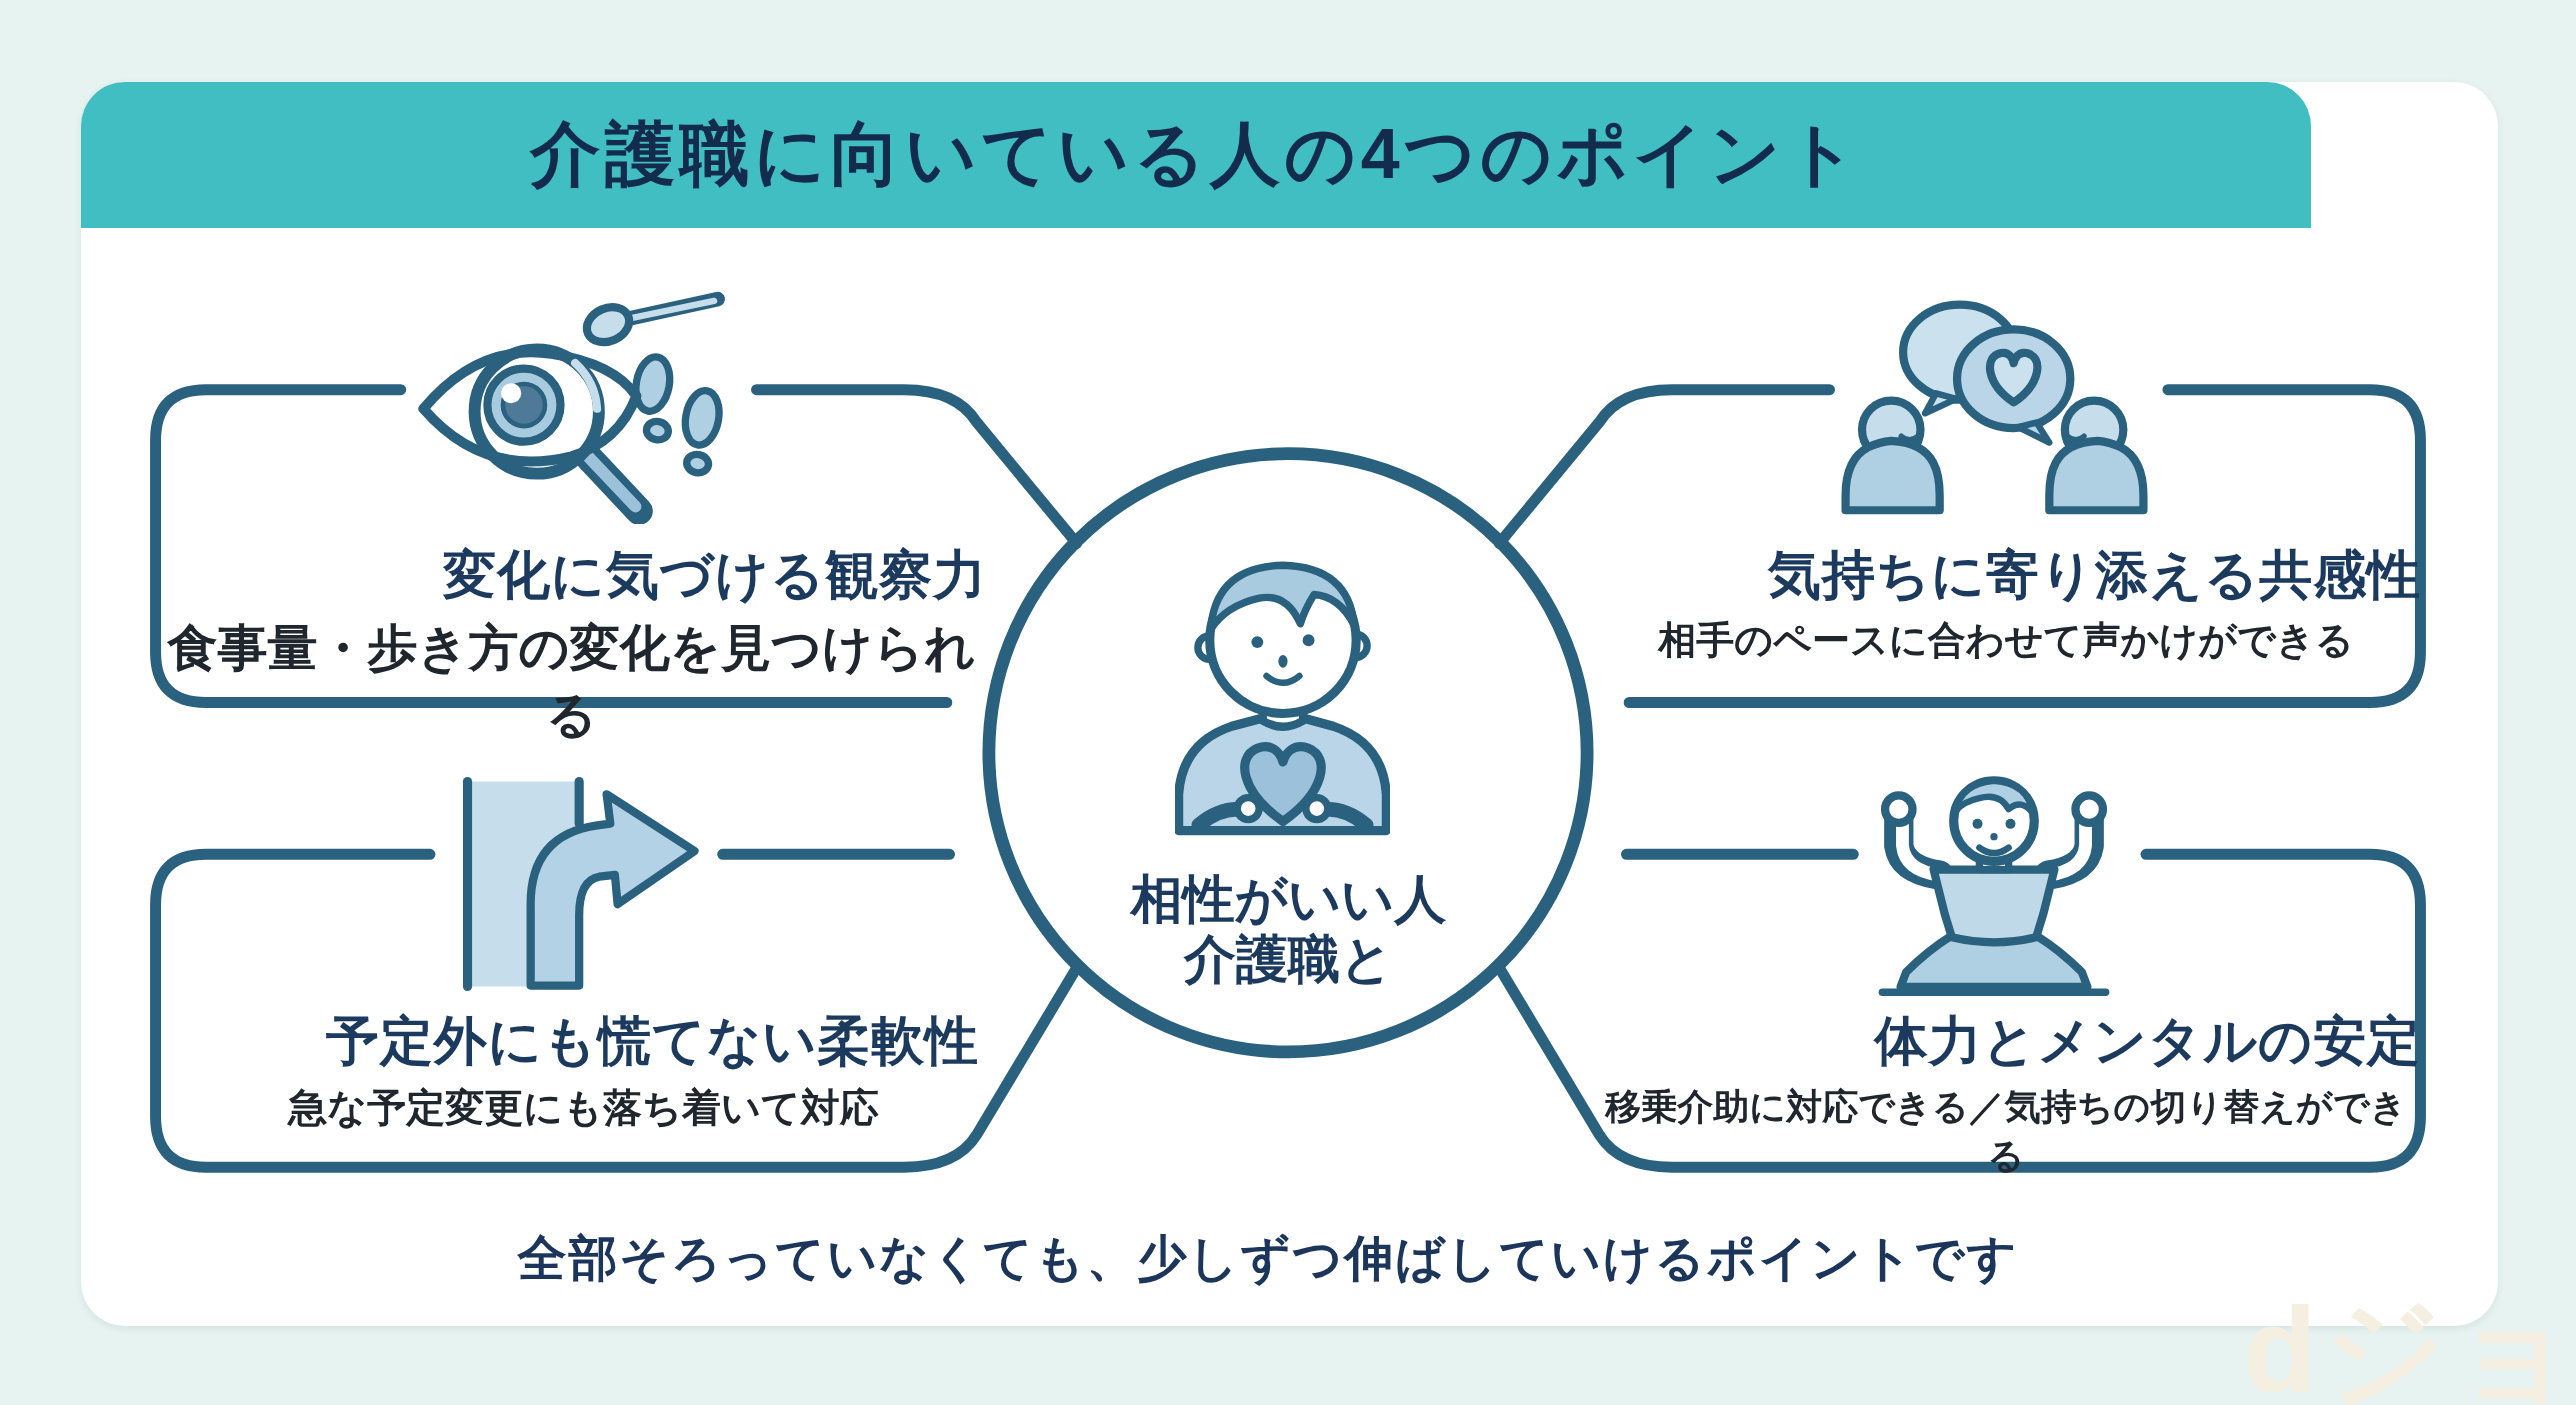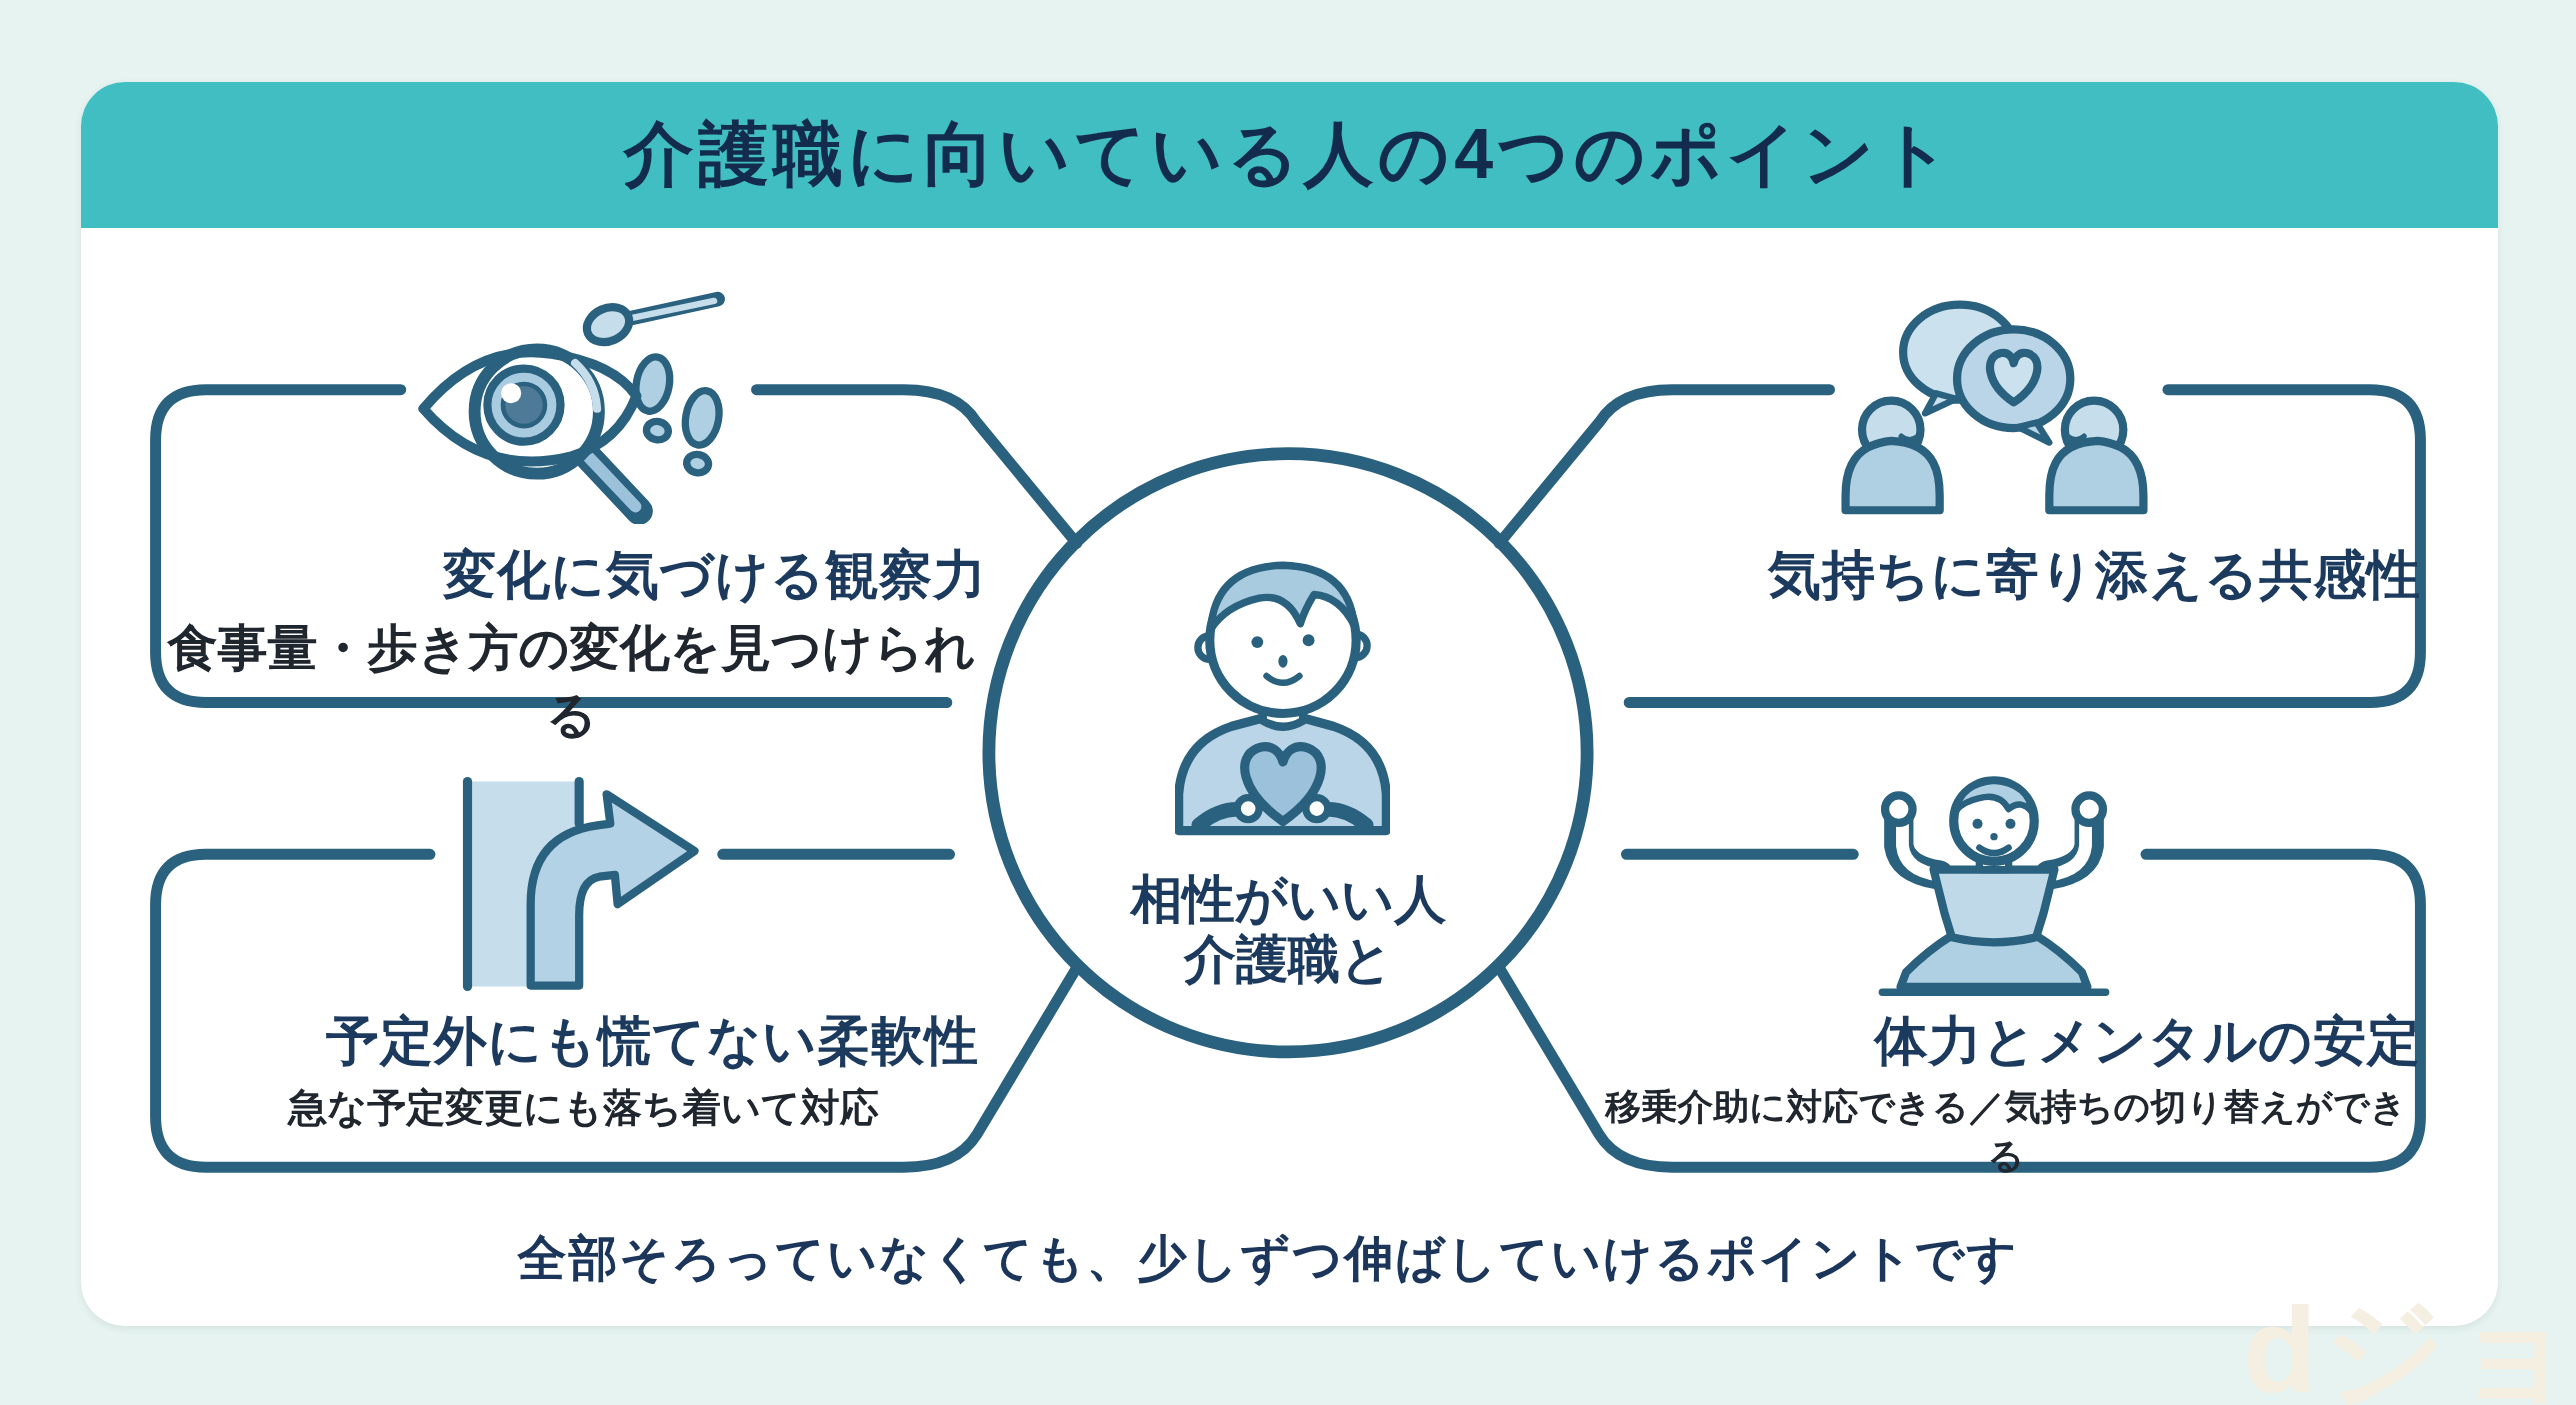--- a/index.html
+++ b/index.html
@@ -5,21 +5,21 @@
   :root{
     --background-mint:#E6F3F0; --card-white:#FFFFFF; --accent-teal:#41BEC1;
     --line-blue:#2A617E; --title-navy:#1B3A5E; --header-navy:#132B4D;
     --subtitle-dark:#20262E; --caption-navy:#1B355B; --watermark-cream:#F5EFE2;
   }
   html,body{margin:0;padding:0;}
   body{font-family:"Liberation Sans","DejaVu Sans",sans-serif;}
   .stage{position:relative;width:2576px;height:1405px;background:var(--background-mint);overflow:hidden;}
   .card{position:absolute;left:81px;top:82px;width:2417px;height:1244px;background:var(--card-white);
         border-radius:44px;box-shadow:0 2.7px 7.3px rgba(30,60,80,.08);}
-  .header-band{position:absolute;left:81px;top:82px;width:2417px;height:146px;background:var(--accent-teal);
+  .header-band{position:absolute;left:81px;top:82px;width:2230px;height:146px;background:var(--accent-teal);
         border-radius:44px 44px 0 0;display:flex;align-items:center;justify-content:center;}
   .header-title{font-size:70px;font-weight:800;color:var(--header-navy);letter-spacing:4.6px;}
   svg.lines{position:absolute;left:0;top:0;}
   svg.icon{position:absolute;}
   .box-title{position:absolute;text-align:right;font-size:53px;font-weight:800;color:var(--title-navy);letter-spacing:0.9px;}
   .box-sub{position:absolute;text-align:center;font-weight:700;color:var(--subtitle-dark);}
   .center-label{position:absolute;left:1014px;top:869px;width:549px;text-align:center;
         font-size:52px;line-height:60px;font-weight:800;color:var(--title-navy);}
   .caption{position:absolute;left:81px;top:1226px;width:2374px;text-align:center;
         font-size:49px;font-weight:800;color:var(--caption-navy);letter-spacing:1.8px;}
@@ -132,20 +132,21 @@
       <path d="M 118 302 C 72 270 66 232 90 222 C 105 216 115 226 118 237 C 121 226 131 216 146 222 C 170 232 164 270 118 302 Z" fill="#9CC2DB" stroke-width="10"></path>
       <circle cx="80" cy="288" r="12" fill="#FFFFFF" stroke-width="8"></circle>
       <circle cx="155" cy="288" r="12" fill="#FFFFFF" stroke-width="8"></circle>
     </g>
   </svg>
 
   <div class="box-title" style="left:156px;top:540px;width:831px">変化に気づける観察力</div>
   <div class="box-sub" style="left:156px;top:615px;width:831px;font-size:50px">食事量・歩き方の変化を見つけられる</div>
 
   <div class="box-title" style="left:1591px;top:540px;width:830px">気持ちに寄り添える共感性</div>
+  <div class="box-sub" style="left:1591px;top:615px;width:830px;font-size:38px">相手のペースに合わせて声かけができる</div>
 
   <div class="box-title" style="left:148px;top:1006px;width:831px">予定外にも慌てない柔軟性</div>
   <div class="box-sub" style="left:168px;top:1081px;width:831px;font-size:39px">急な予定変更にも落ち着いて対応</div>
 
   <div class="box-title" style="left:1591px;top:1006px;width:830px">体力とメンタルの安定</div>
   <div class="box-sub" style="left:1591px;top:1083px;width:830px;font-size:36px">移乗介助に対応できる／気持ちの切り替えができる</div>
 
   <div class="center-label">
     <div>相性がいい人</div>
     <div>介護職と</div>

